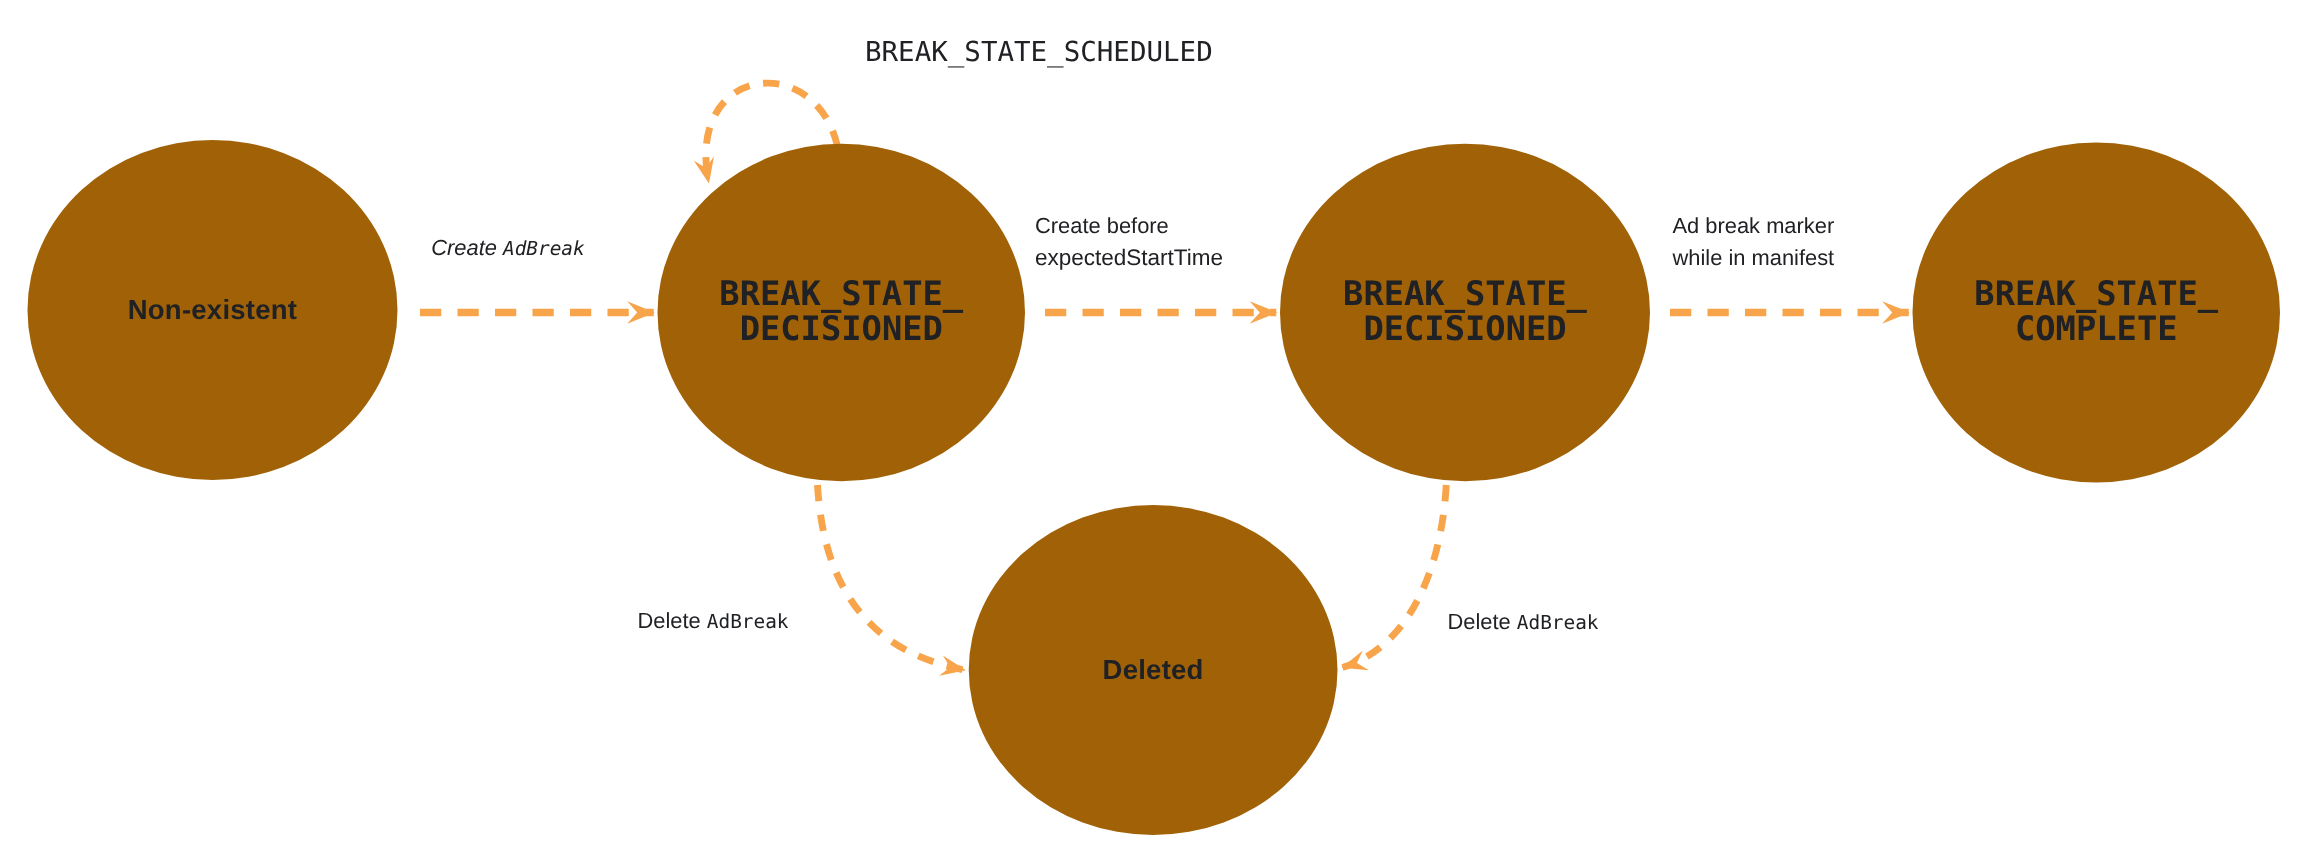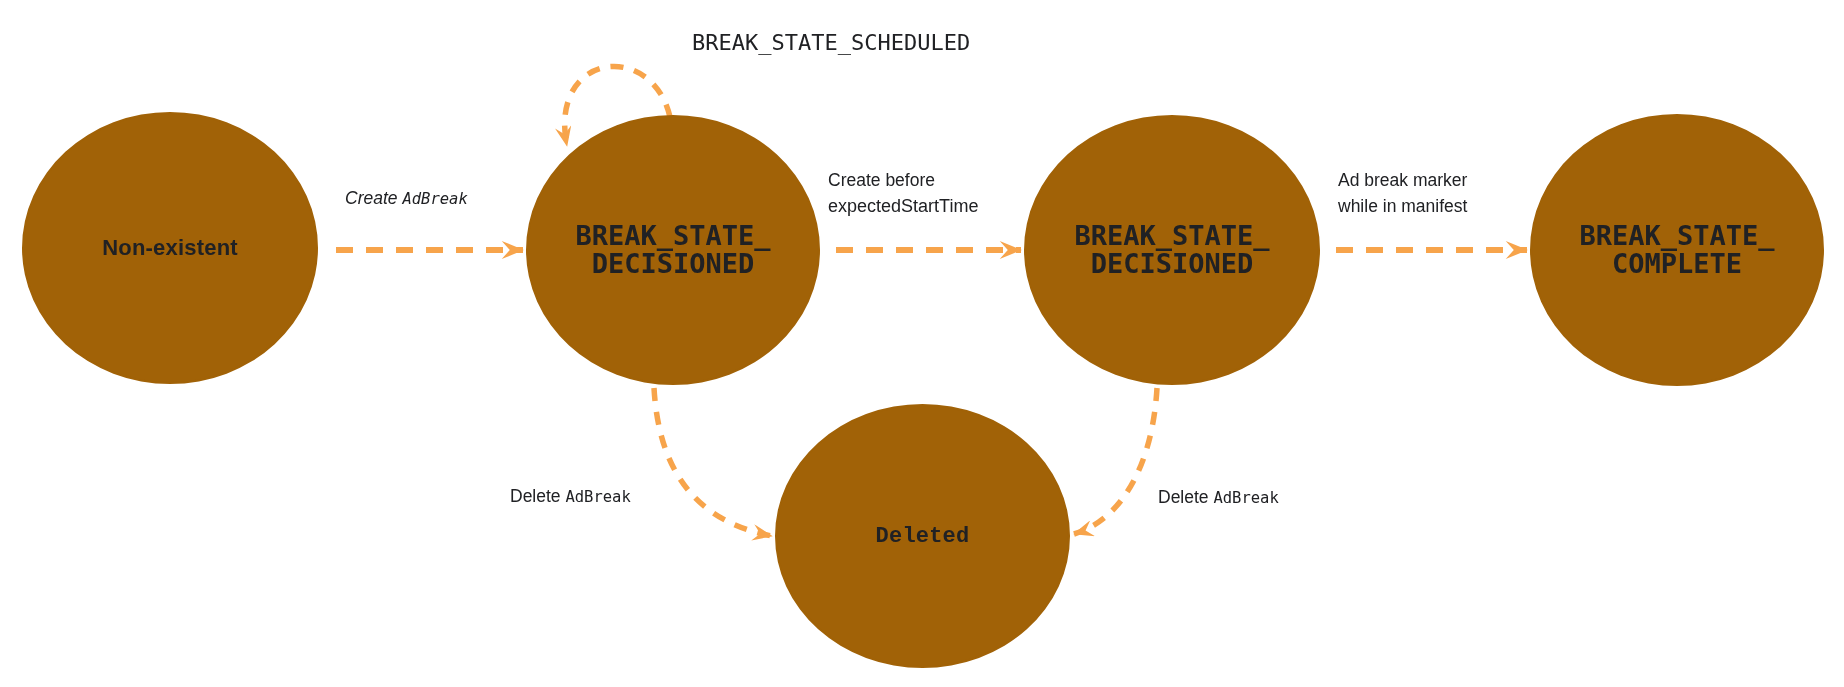--- a/index.html
+++ b/index.html
@@ -97,21 +97,21 @@
   <div class="state" style="left:1024px; top:115px; width:296px; height:270px;">
     <div class="name-mono">BREAK_STATE_</div>
     <div class="name-mono">DECISIONED</div>
   </div>
 
   <div class="state" style="left:1530px; top:114px; width:294px; height:272px;">
     <div class="name-mono">BREAK_STATE_</div>
     <div class="name-mono">COMPLETE</div>
   </div>
 
-  <div class="state" style="left:775px; top:404px; width:295px; height:264px;font-family:Liberation Mono, monospace;">
+  <div class="state" style="left:775px; top:404px; width:295px; height:264px;">
     <span class="name-sans">Deleted</span>
   </div>
 
   <div class="edge-label" style="left:345px; top:185px;font-style:italic;">
     <span>Create </span><span class="code">AdBreak</span>
   </div>
 
   <div class="edge-label" style="left:692px; top:30px;">
     <div class="code-lg">BREAK_STATE_SCHEDULED</div>
   </div>

